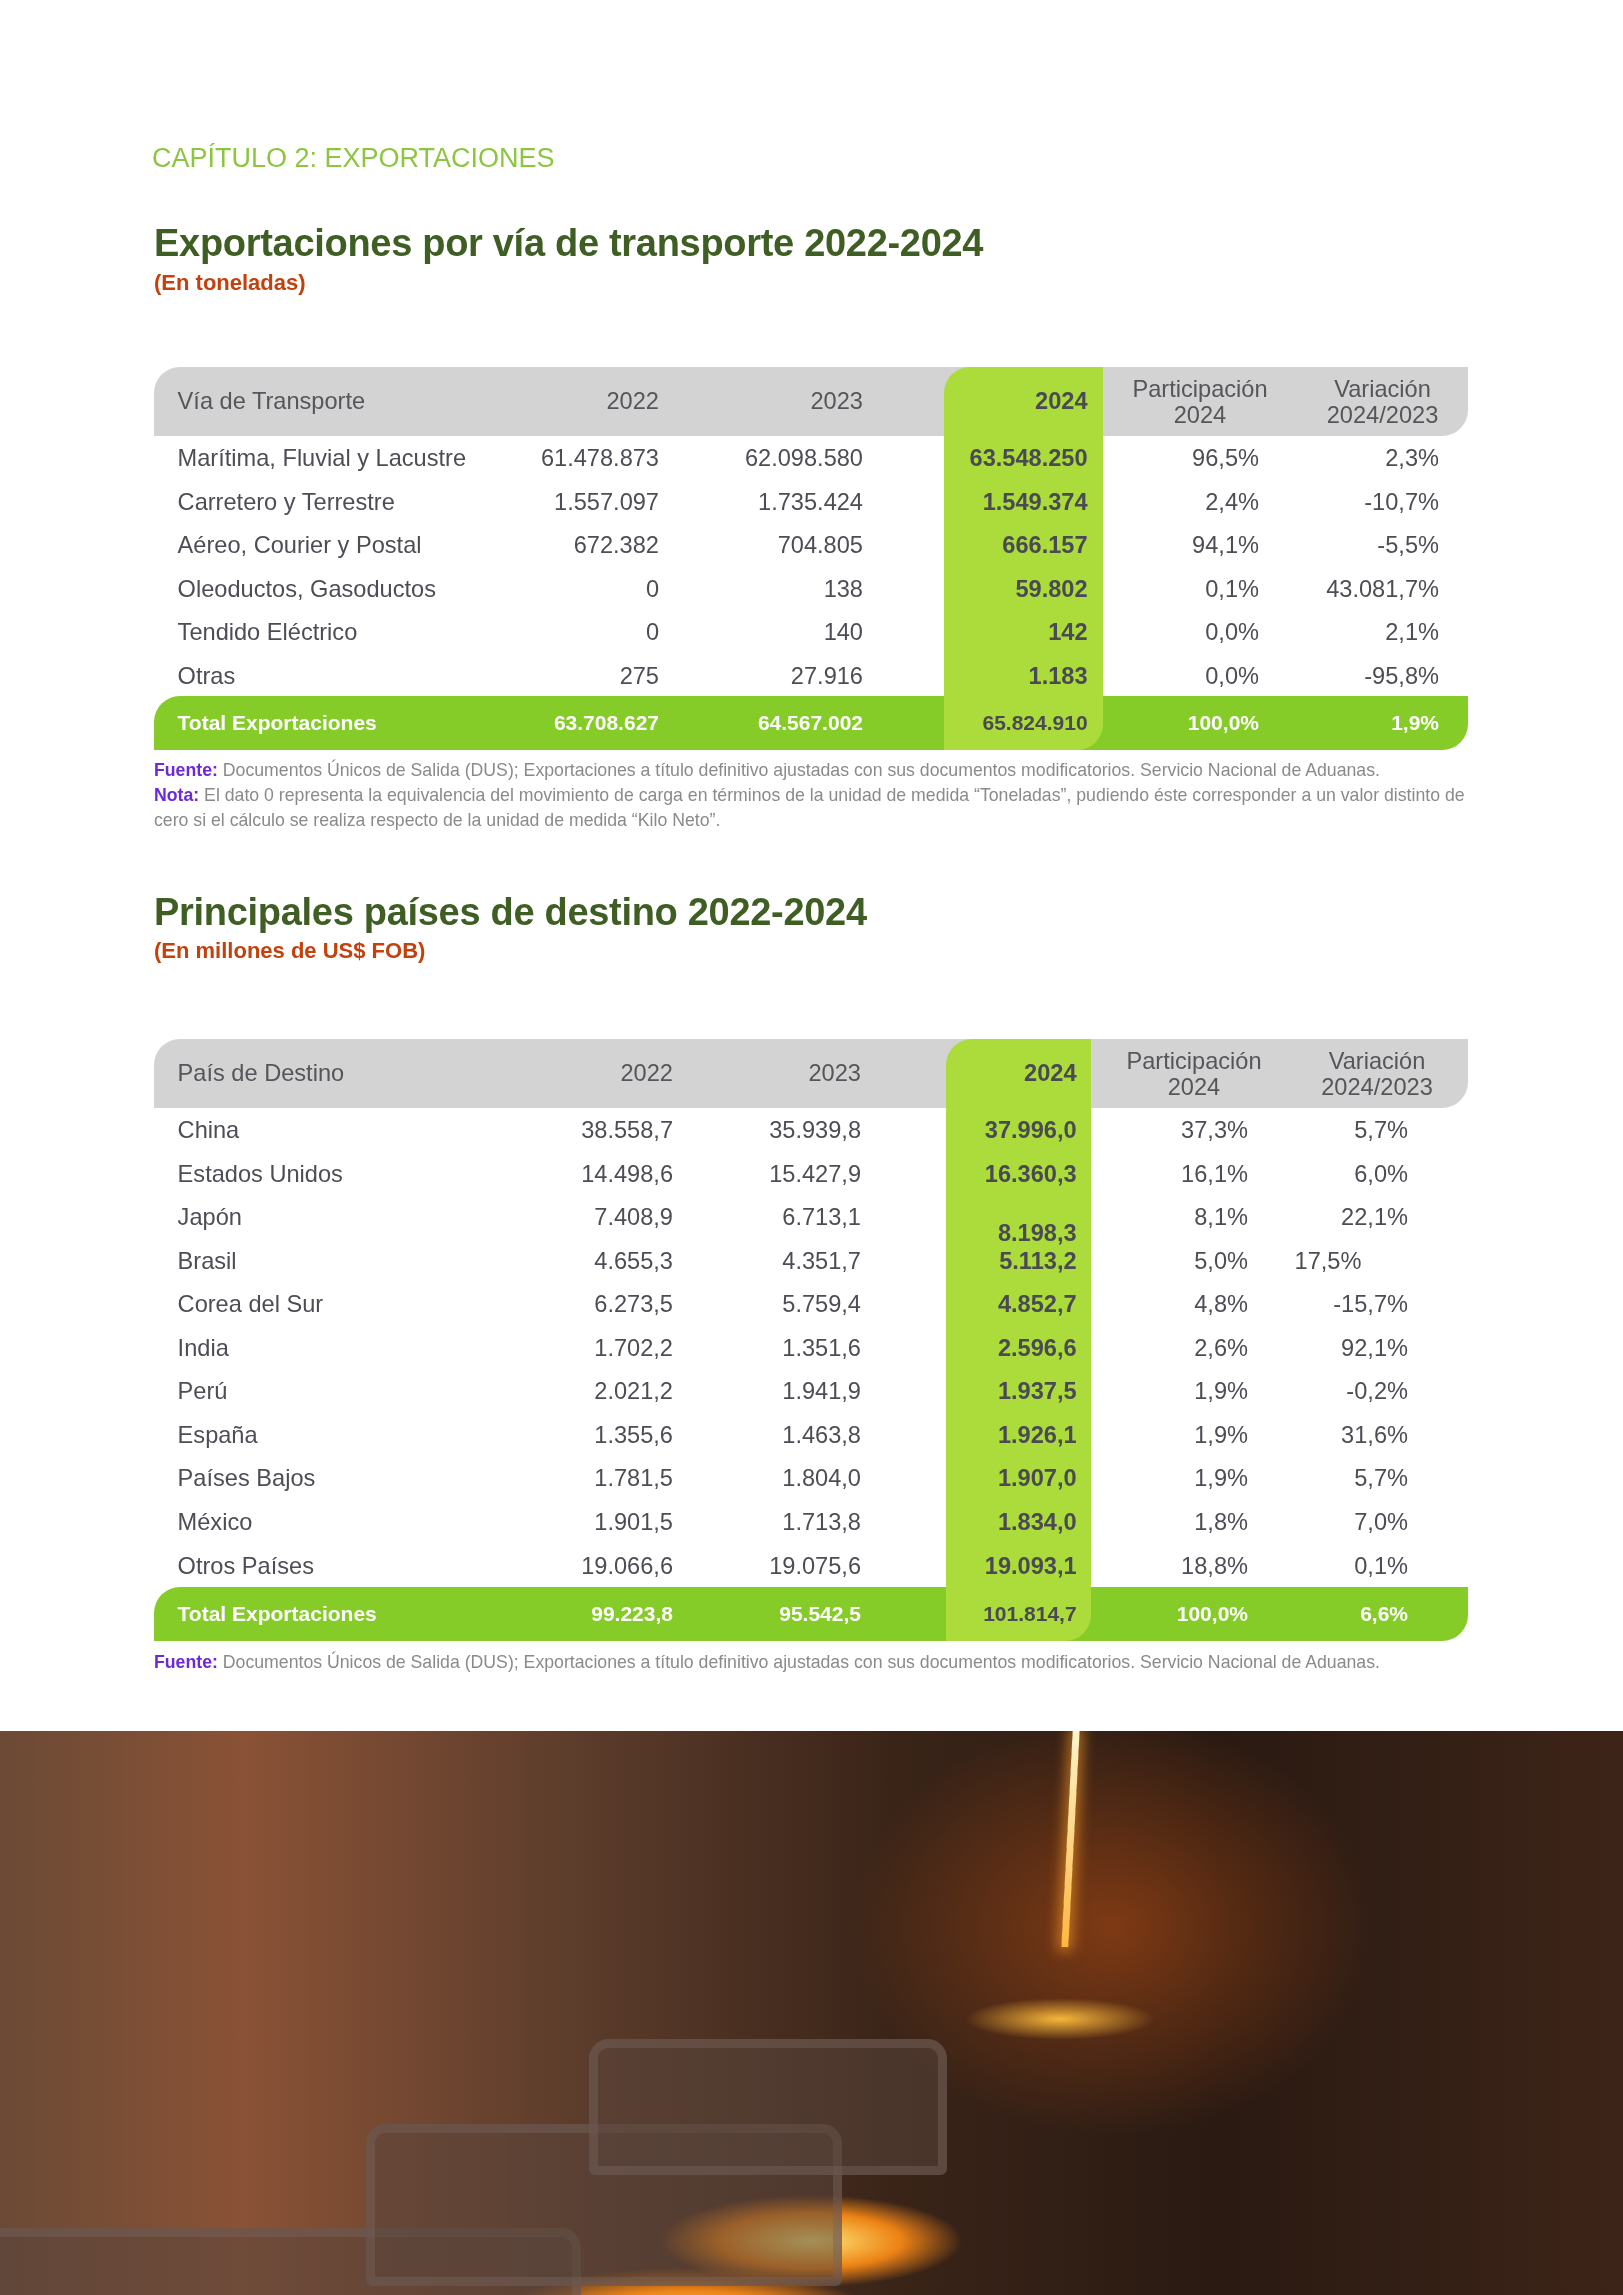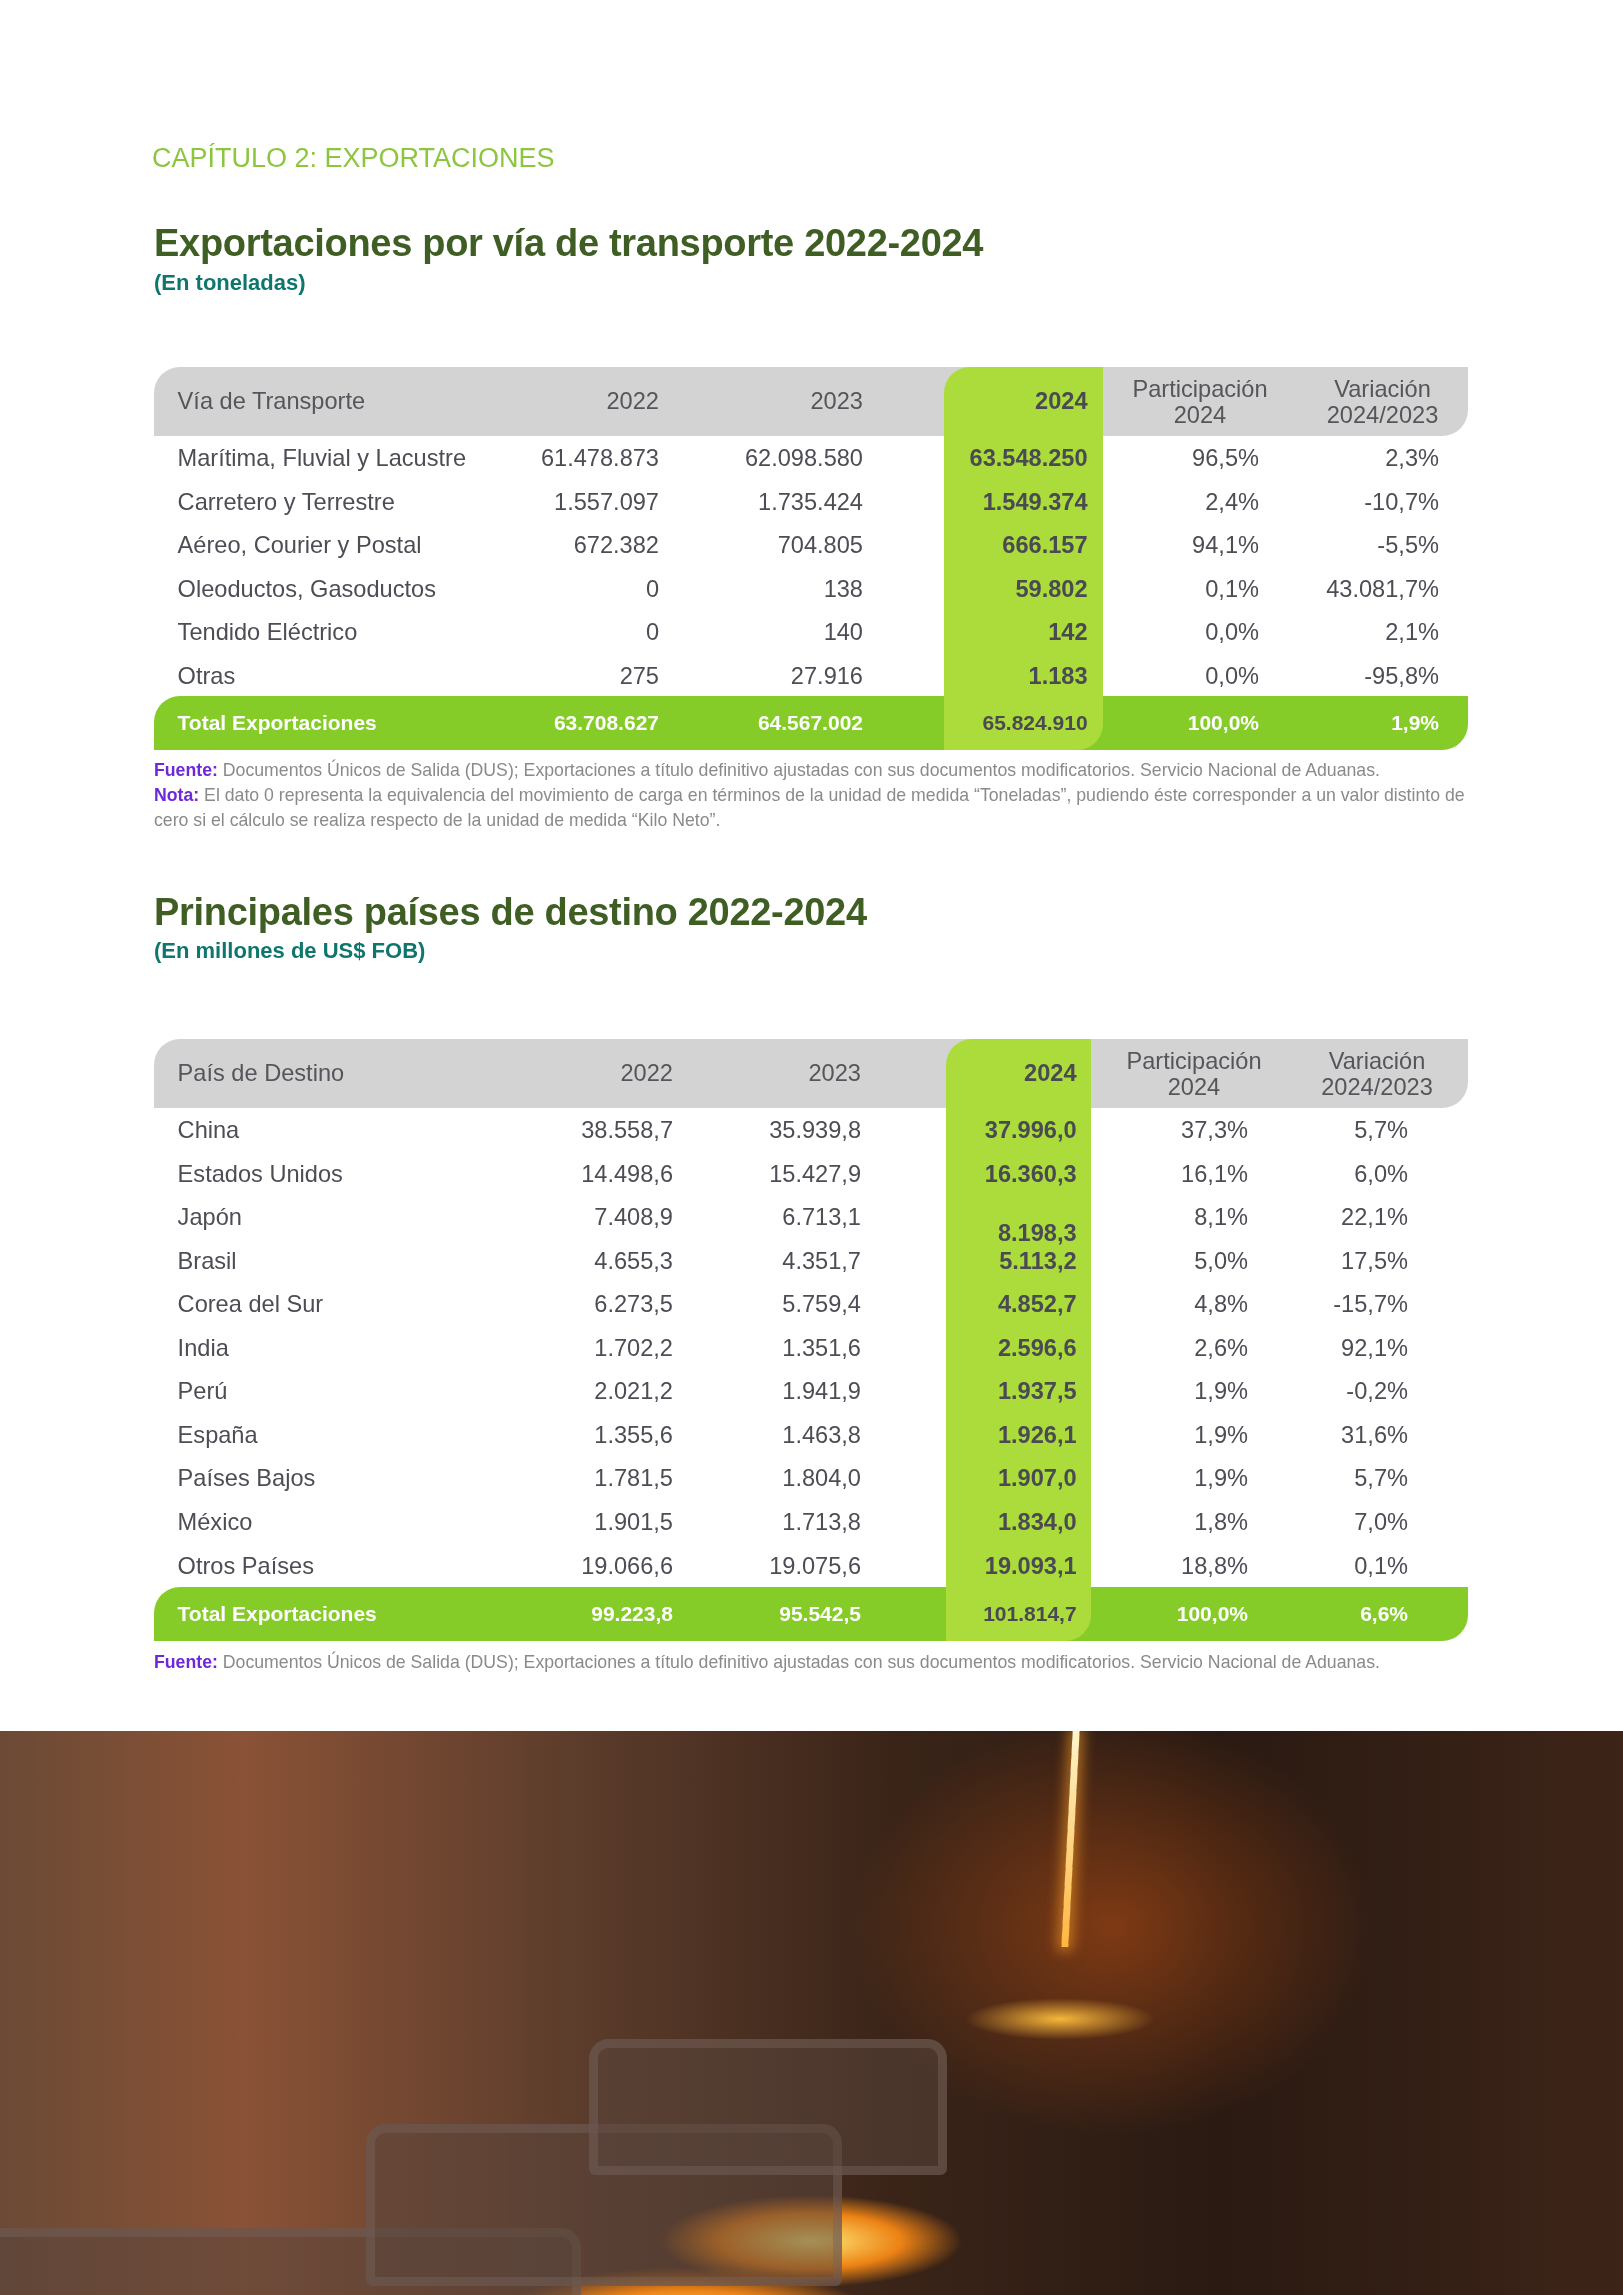--- a/index.html
+++ b/index.html
@@ -12,21 +12,21 @@
       position: absolute; left: 152px; top: 143px;
       font-size: 27px; color: #8cc63f; letter-spacing: 0px; font-weight: normal;
     }
     .title {
       position: absolute; left: 154px;
       font-size: 38px; font-weight: bold; color: #3e5e23; letter-spacing: -0.3px;
       margin: 0; white-space: nowrap;
     }
     .subtitle {
       position: absolute; left: 154px;
-      font-size: 22px; font-weight: bold; color: #0f766e; margin: 0;
+      font-size: 22px; font-weight: bold; color: #c2410c; margin: 0;
     }
     .tbl { position: absolute; left: 154px; width: 1314px; }
     .hl-col {
       position: absolute; background: #acdc3c;
       border-top-left-radius: 26px; border-bottom-right-radius: 26px;
       z-index: 1;
     }
     .thead {
       position: absolute; left: 0; top: 0; width: 1314px; height: 69px;
       background: #d3d3d3;
@@ -220,21 +220,21 @@
         <div class="cell c-hl" style="width: 230px; margin-top: 32px;">8.198,3</div>
         <div class="cell c-num" style="width: 157px;">8,1%</div>
         <div class="cell c-num" style="width: 160px;">22,1%</div>
       </div>
       <div class="row" style="top: 200px; height: 44px;">
         <div class="cell c-label" style="width: 366px;">Brasil</div>
         <div class="cell c-num" style="width: 153px;">4.655,3</div>
         <div class="cell c-num" style="width: 188px;">4.351,7</div>
         <div class="cell c-hl" style="width: 230px;">5.113,2</div>
         <div class="cell c-num" style="width: 157px;">5,0%</div>
-        <div class="cell c-num" style="width: 160px;">17,5%</div>
+        <div class="cell c-num" style="width: 160px; text-align: center;">17,5%</div>
       </div>
       <div class="row" style="top: 243px; height: 44px;">
         <div class="cell c-label" style="width: 366px;">Corea del Sur</div>
         <div class="cell c-num" style="width: 153px;">6.273,5</div>
         <div class="cell c-num" style="width: 188px;">5.759,4</div>
         <div class="cell c-hl" style="width: 230px;">4.852,7</div>
         <div class="cell c-num" style="width: 157px;">4,8%</div>
         <div class="cell c-num" style="width: 160px;">-15,7%</div>
       </div>
       <div class="row" style="top: 287px; height: 44px;">

